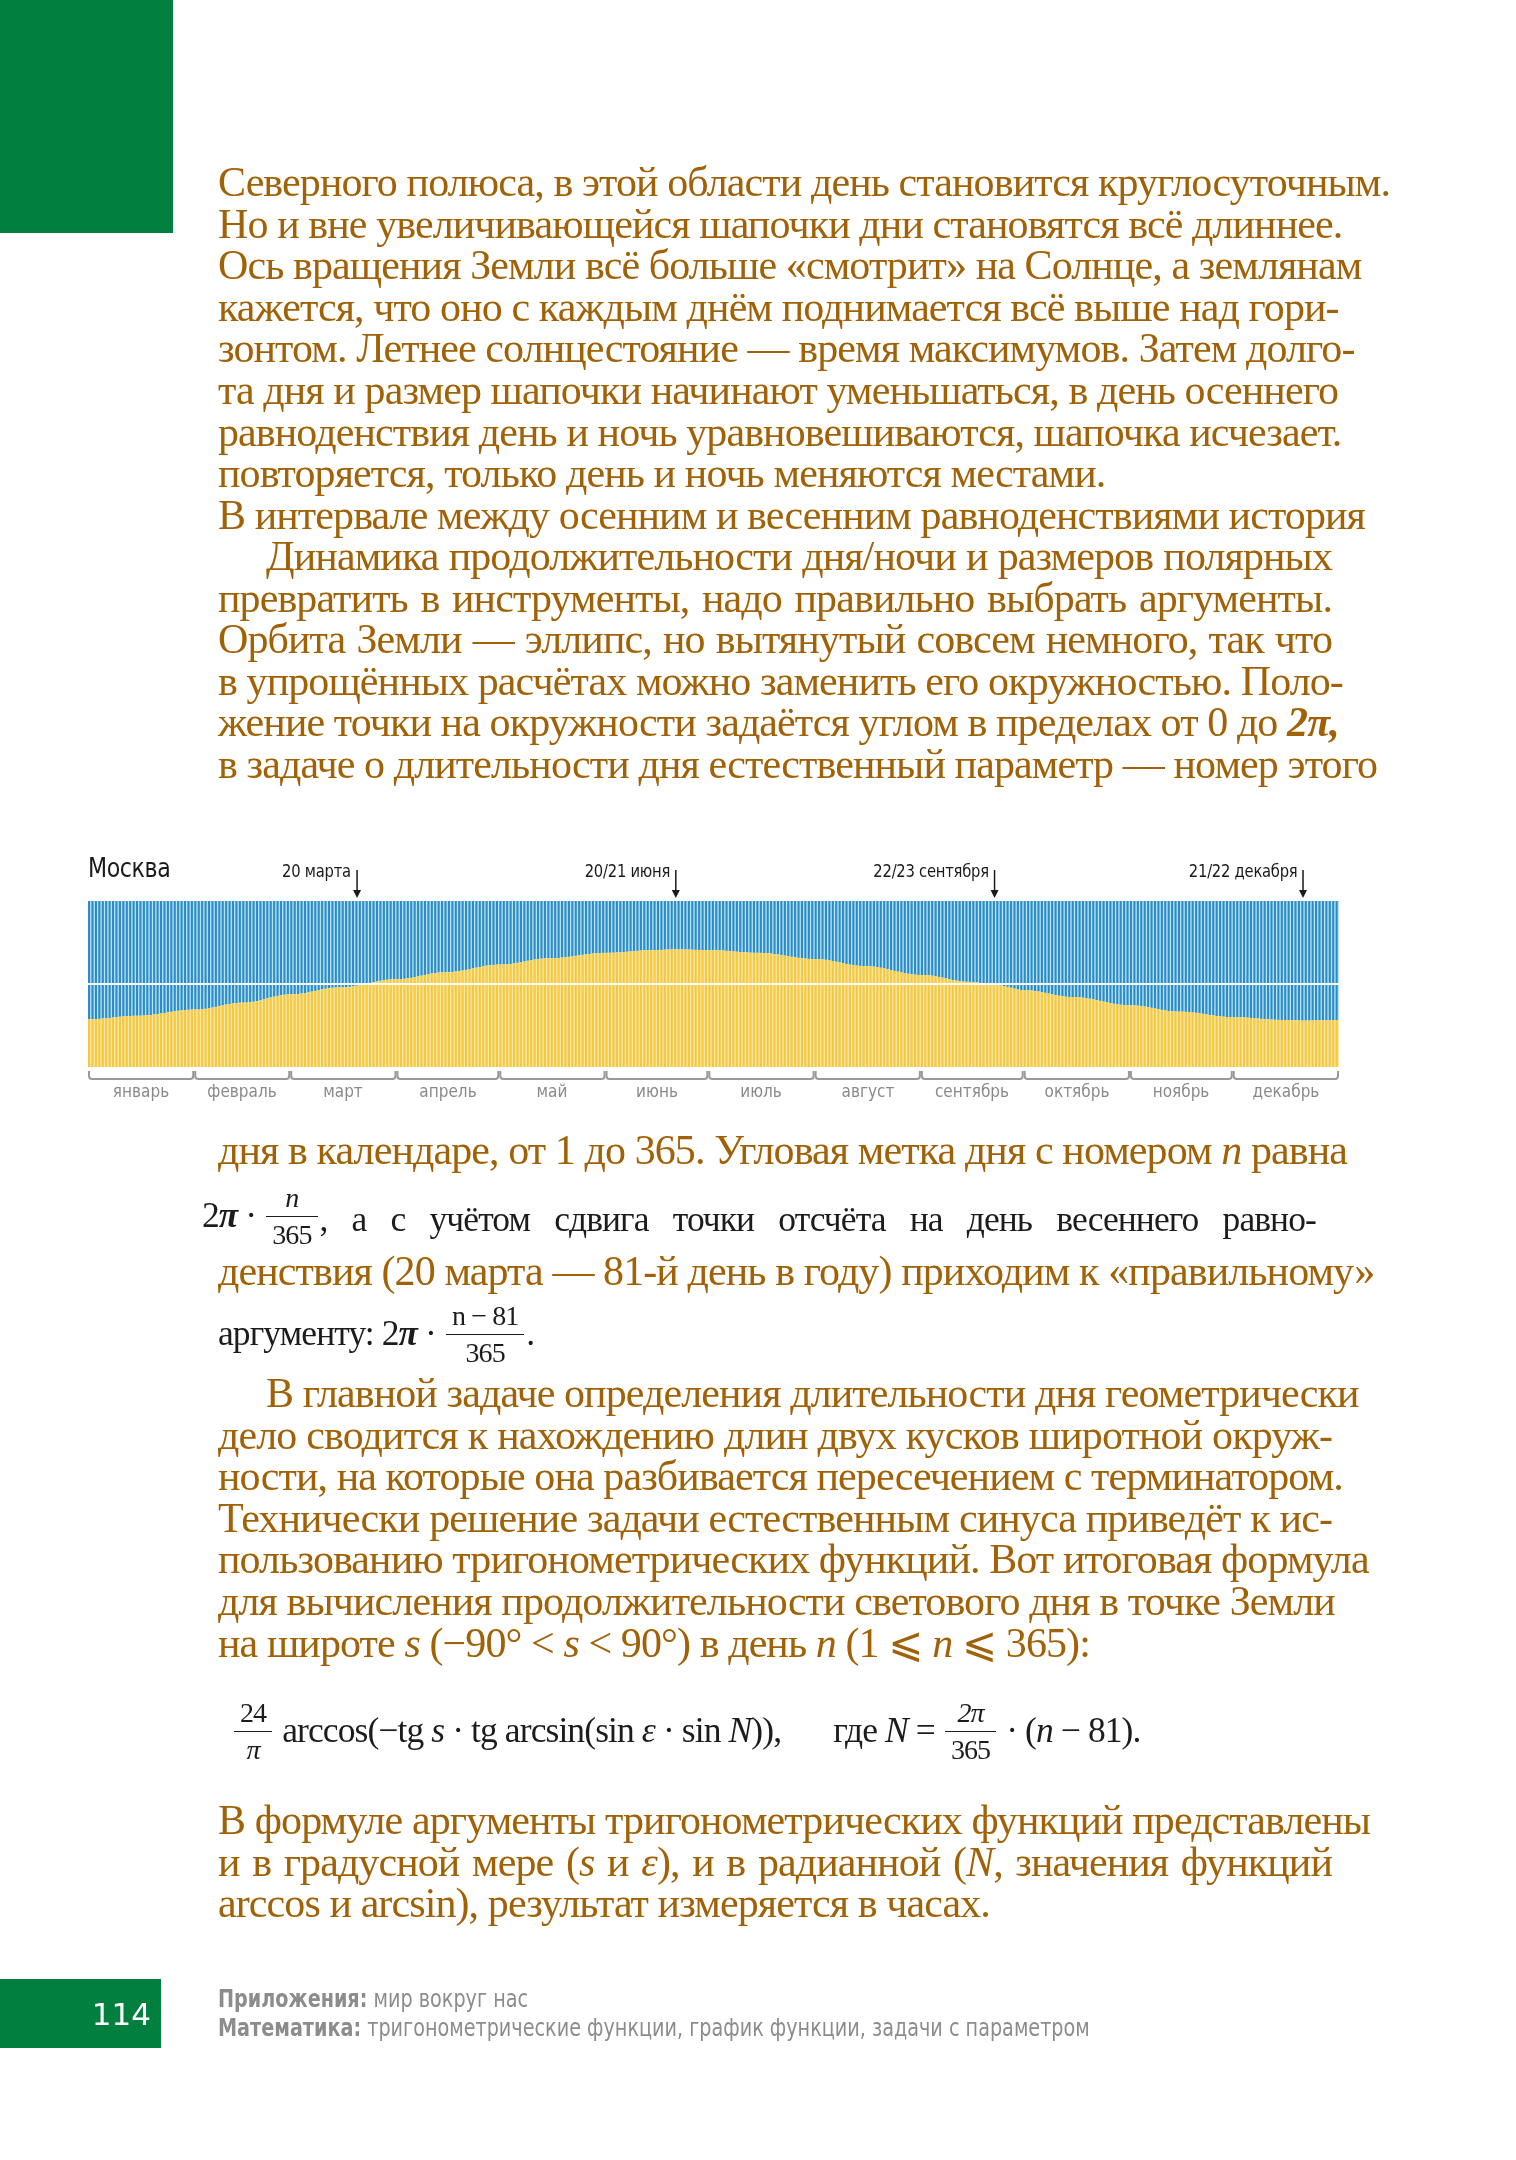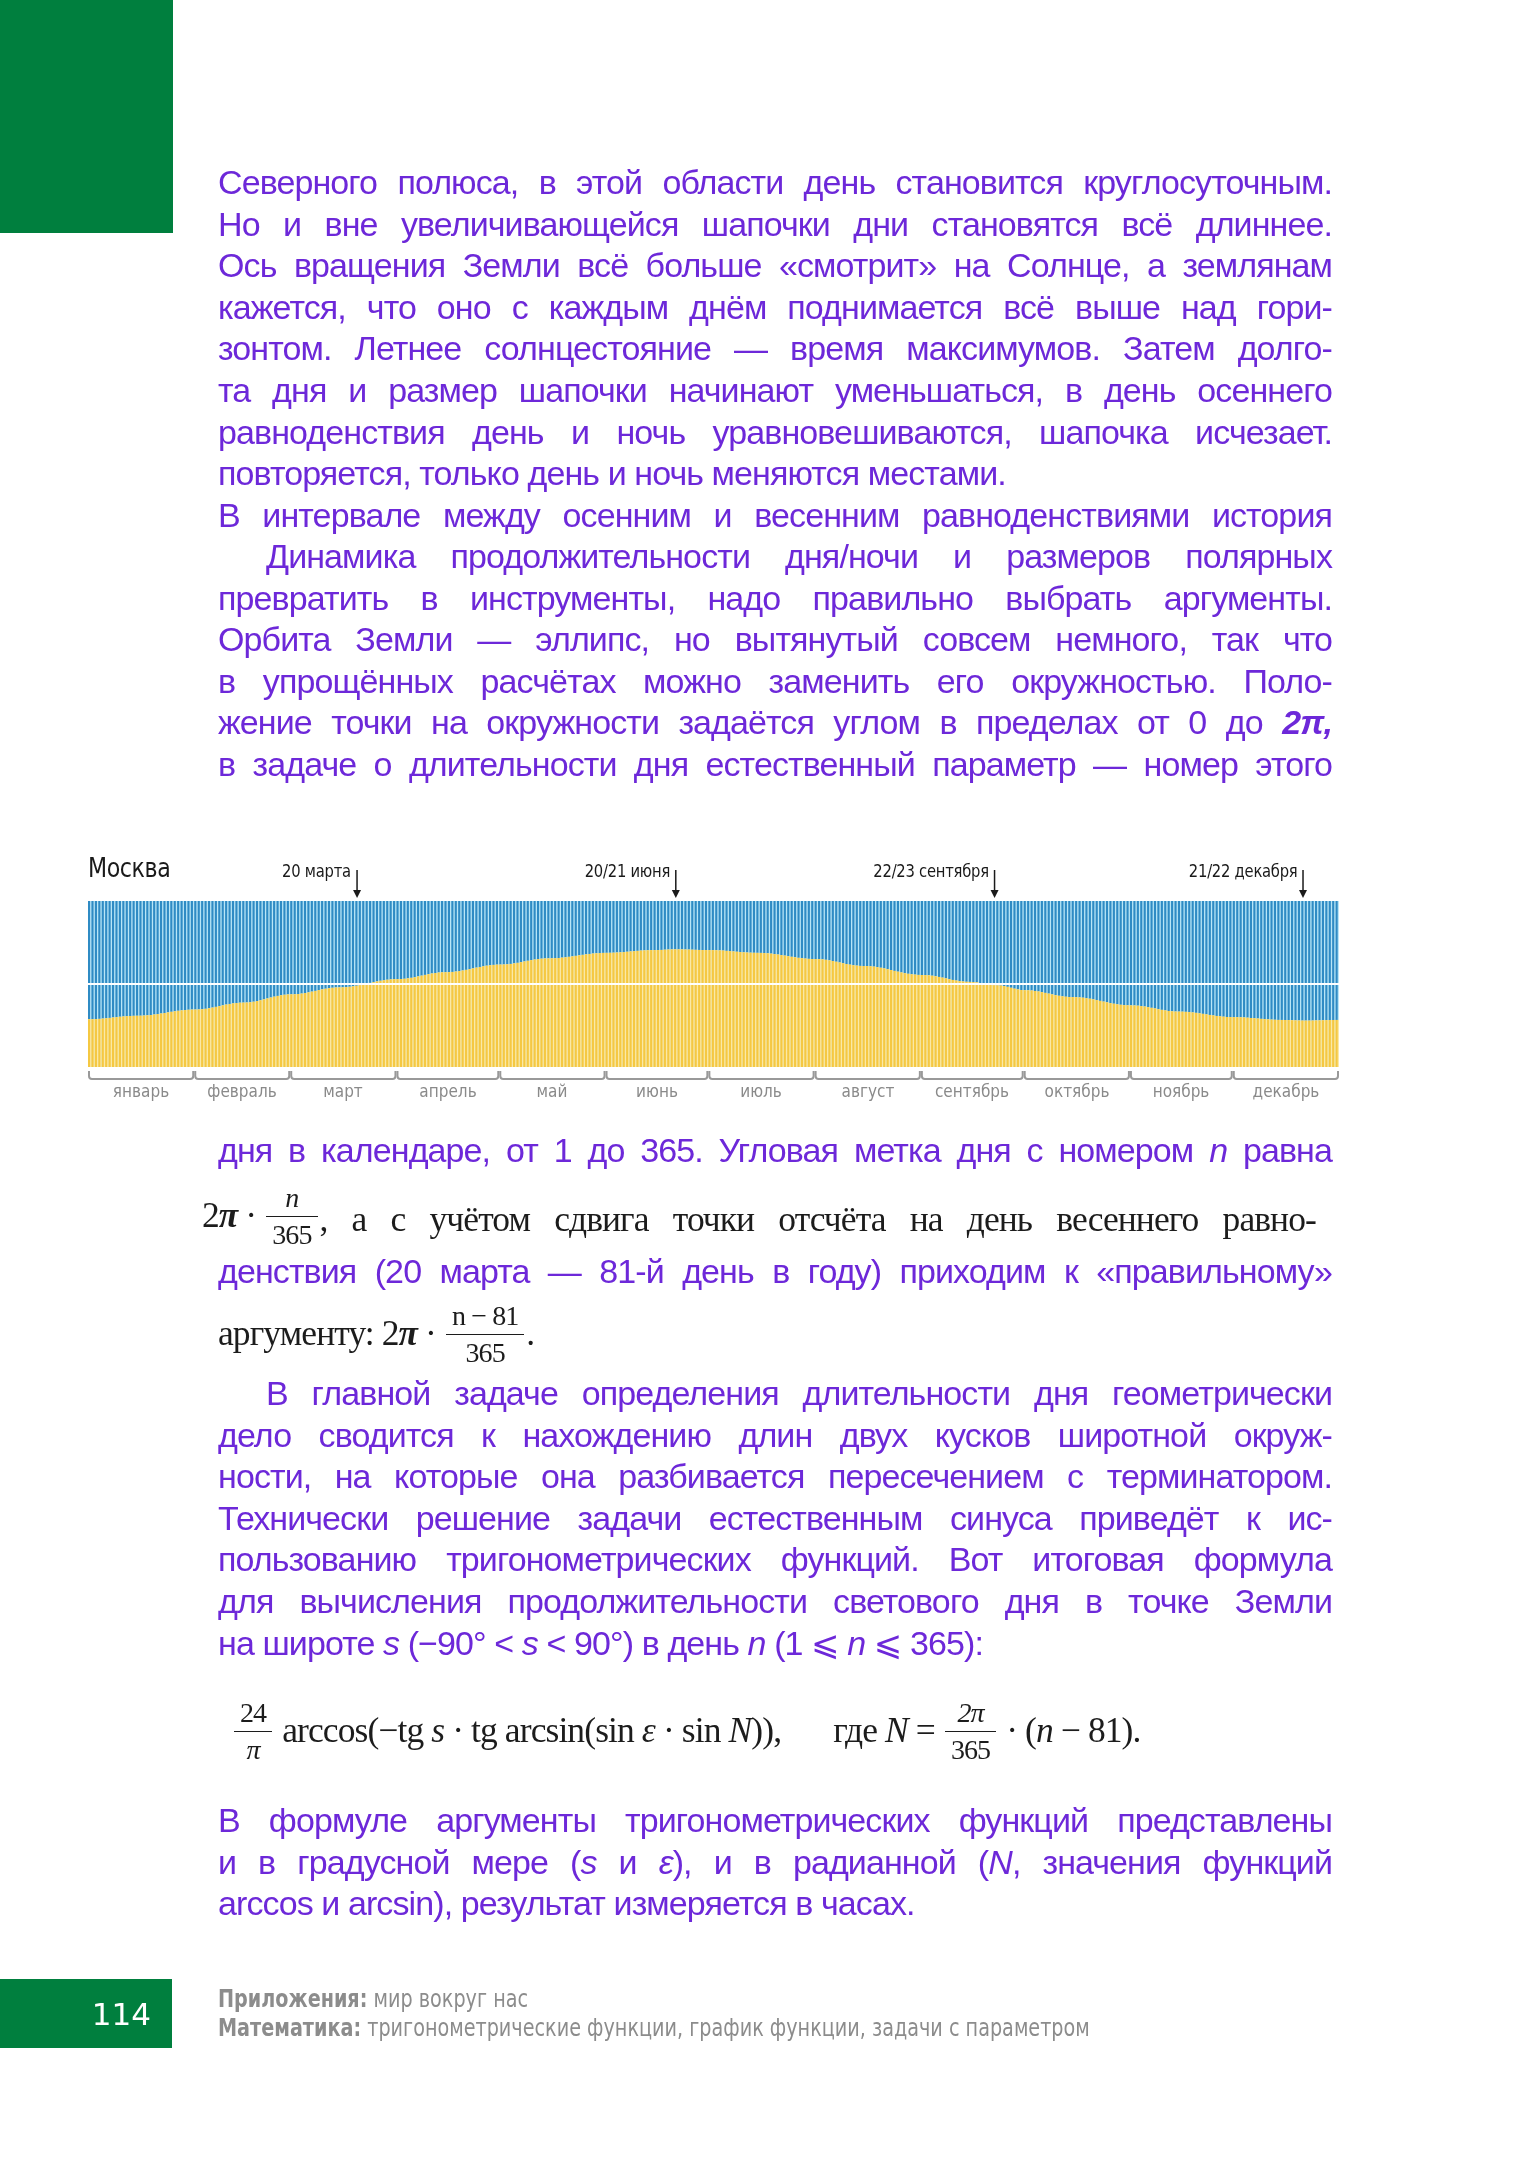--- a/index.html
+++ b/index.html
@@ -9,26 +9,26 @@
   }
   .green-tab-top {
     position: absolute; left: 0; top: 0; width: 173px; height: 233px;
     background: #007f3e;
   }
   .green-tab-bottom {
     position: absolute; left: 0; top: 1979px; width: 151px; height: 69px;
     background: #007f3e; color: #fff;
     font-family: "DejaVu Sans", sans-serif; font-size: 31px;
     display: flex; align-items: center; justify-content: flex-end;
-    padding-right: 21px; box-sizing: content-box;
+    padding-right: 10px; box-sizing: content-box;
   }
   .text {
     position: absolute; left: 218px; width: 1114px;
-    font-family: Liberation Sans, sans-serif; font-size: 34px;
-    line-height: 41.6px; color: #6d28d9;
+    font-family: Liberation Serif, serif; font-size: 42px;
+    line-height: 41.6px; color: #a16207;
     text-align: justify; letter-spacing: -0.9px; word-spacing: 0px;
   }
   .line { display: block; text-align: justify; text-align-last: justify; white-space: nowrap; overflow: visible; height: 41.6px; }
   .line.last { text-align-last: left; }
   i.m { font-style: italic; }
   b.pi { font-style: italic; font-weight: bold; margin-top: 22px; }
 
   
   .chart { position: absolute; left: 8px; top: 850px; width: 1516px; height: 260px; }
   .chart svg { position: absolute; left: 0; top: 0; }

